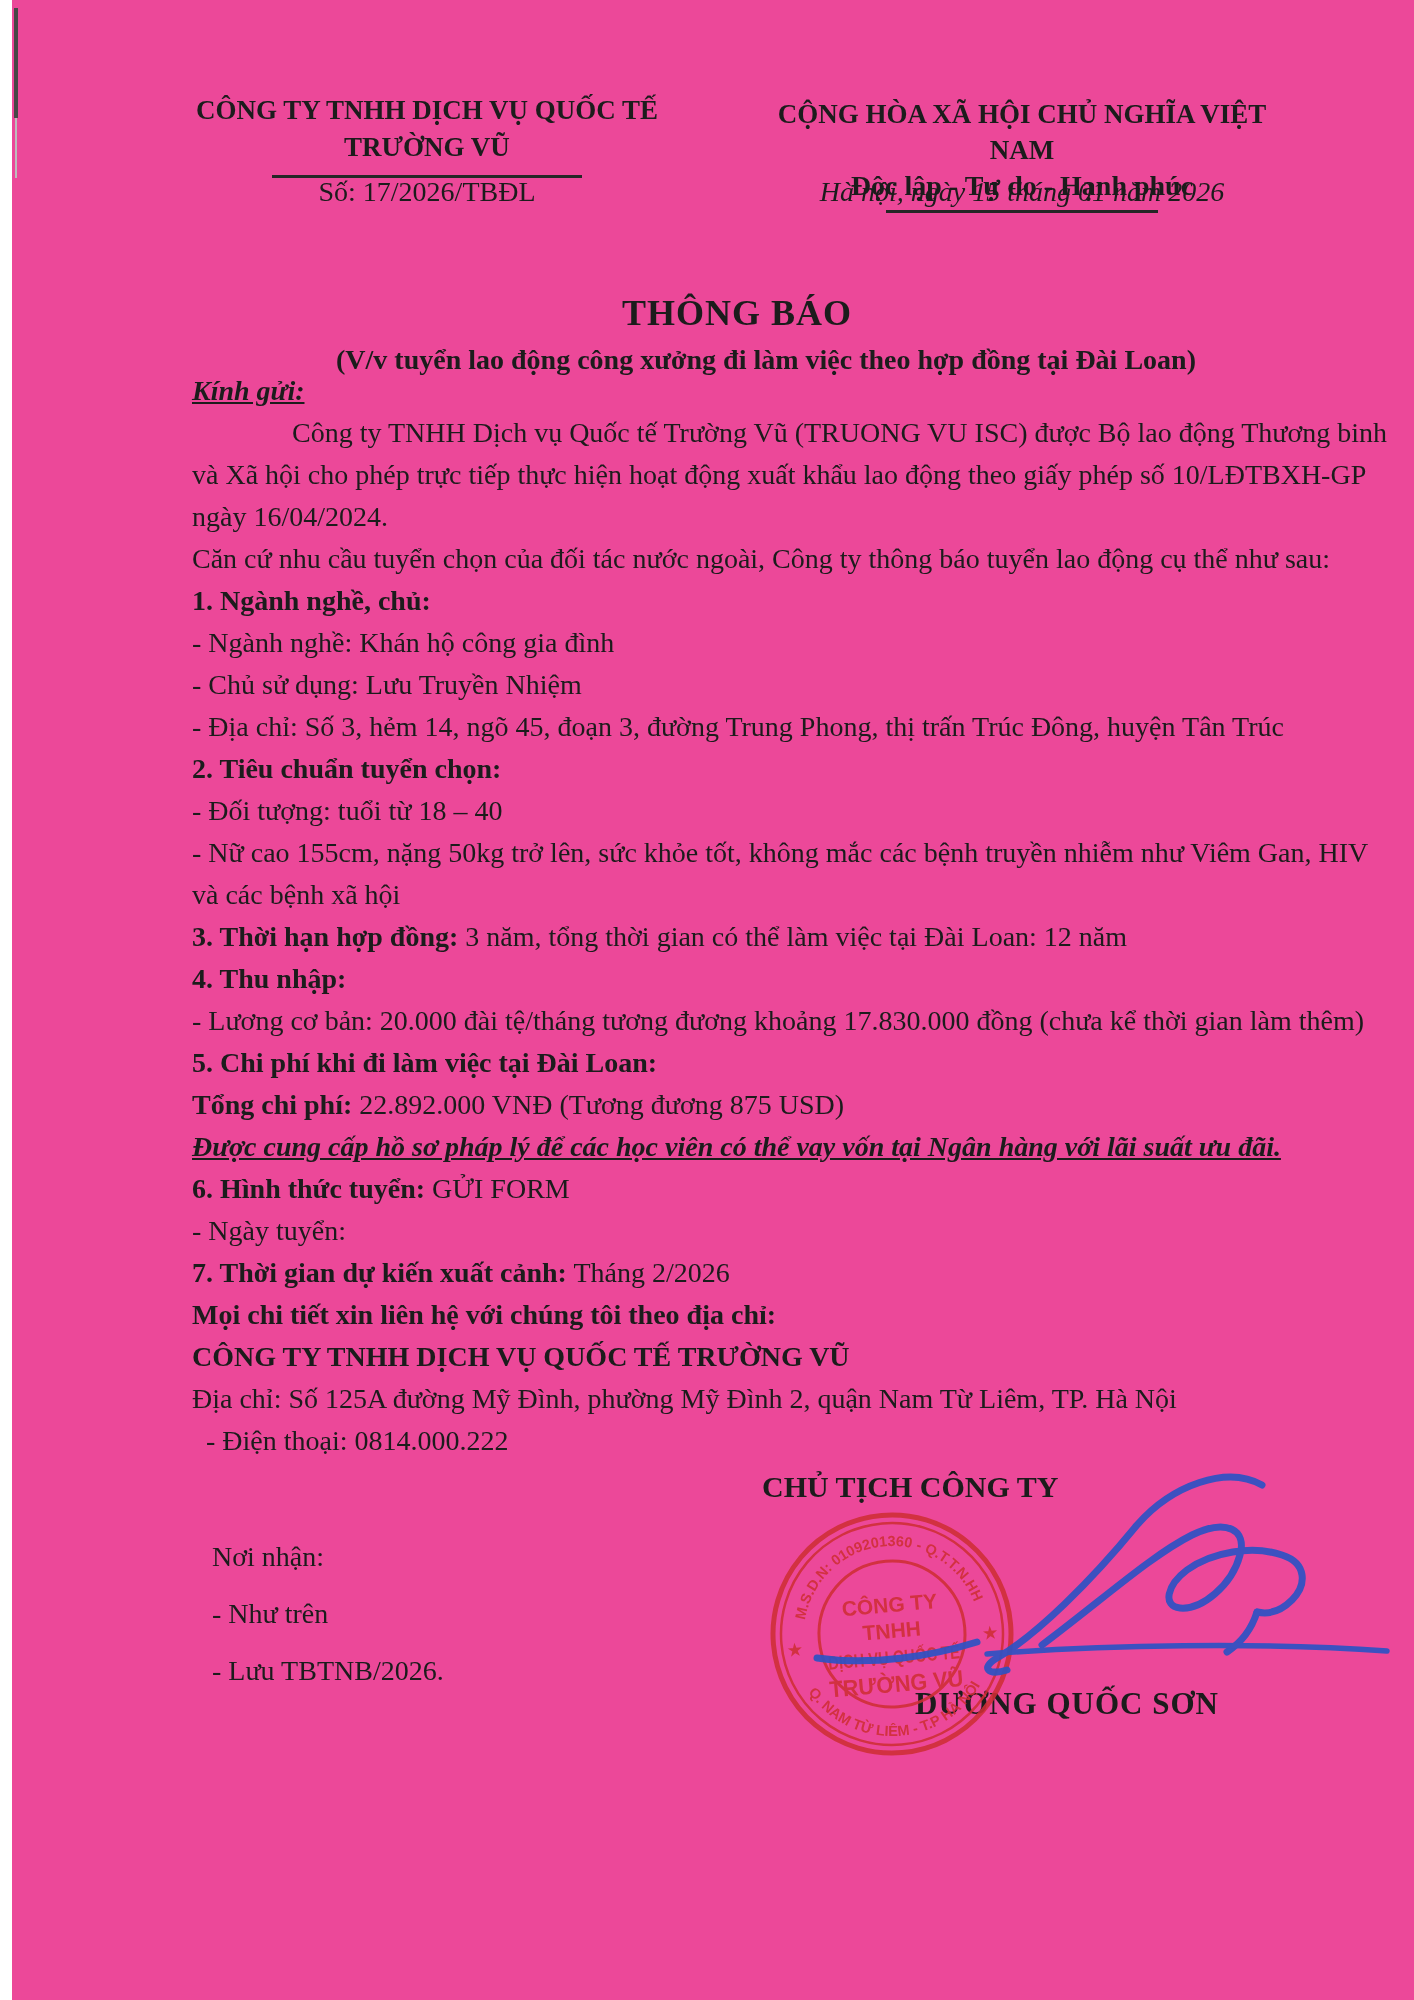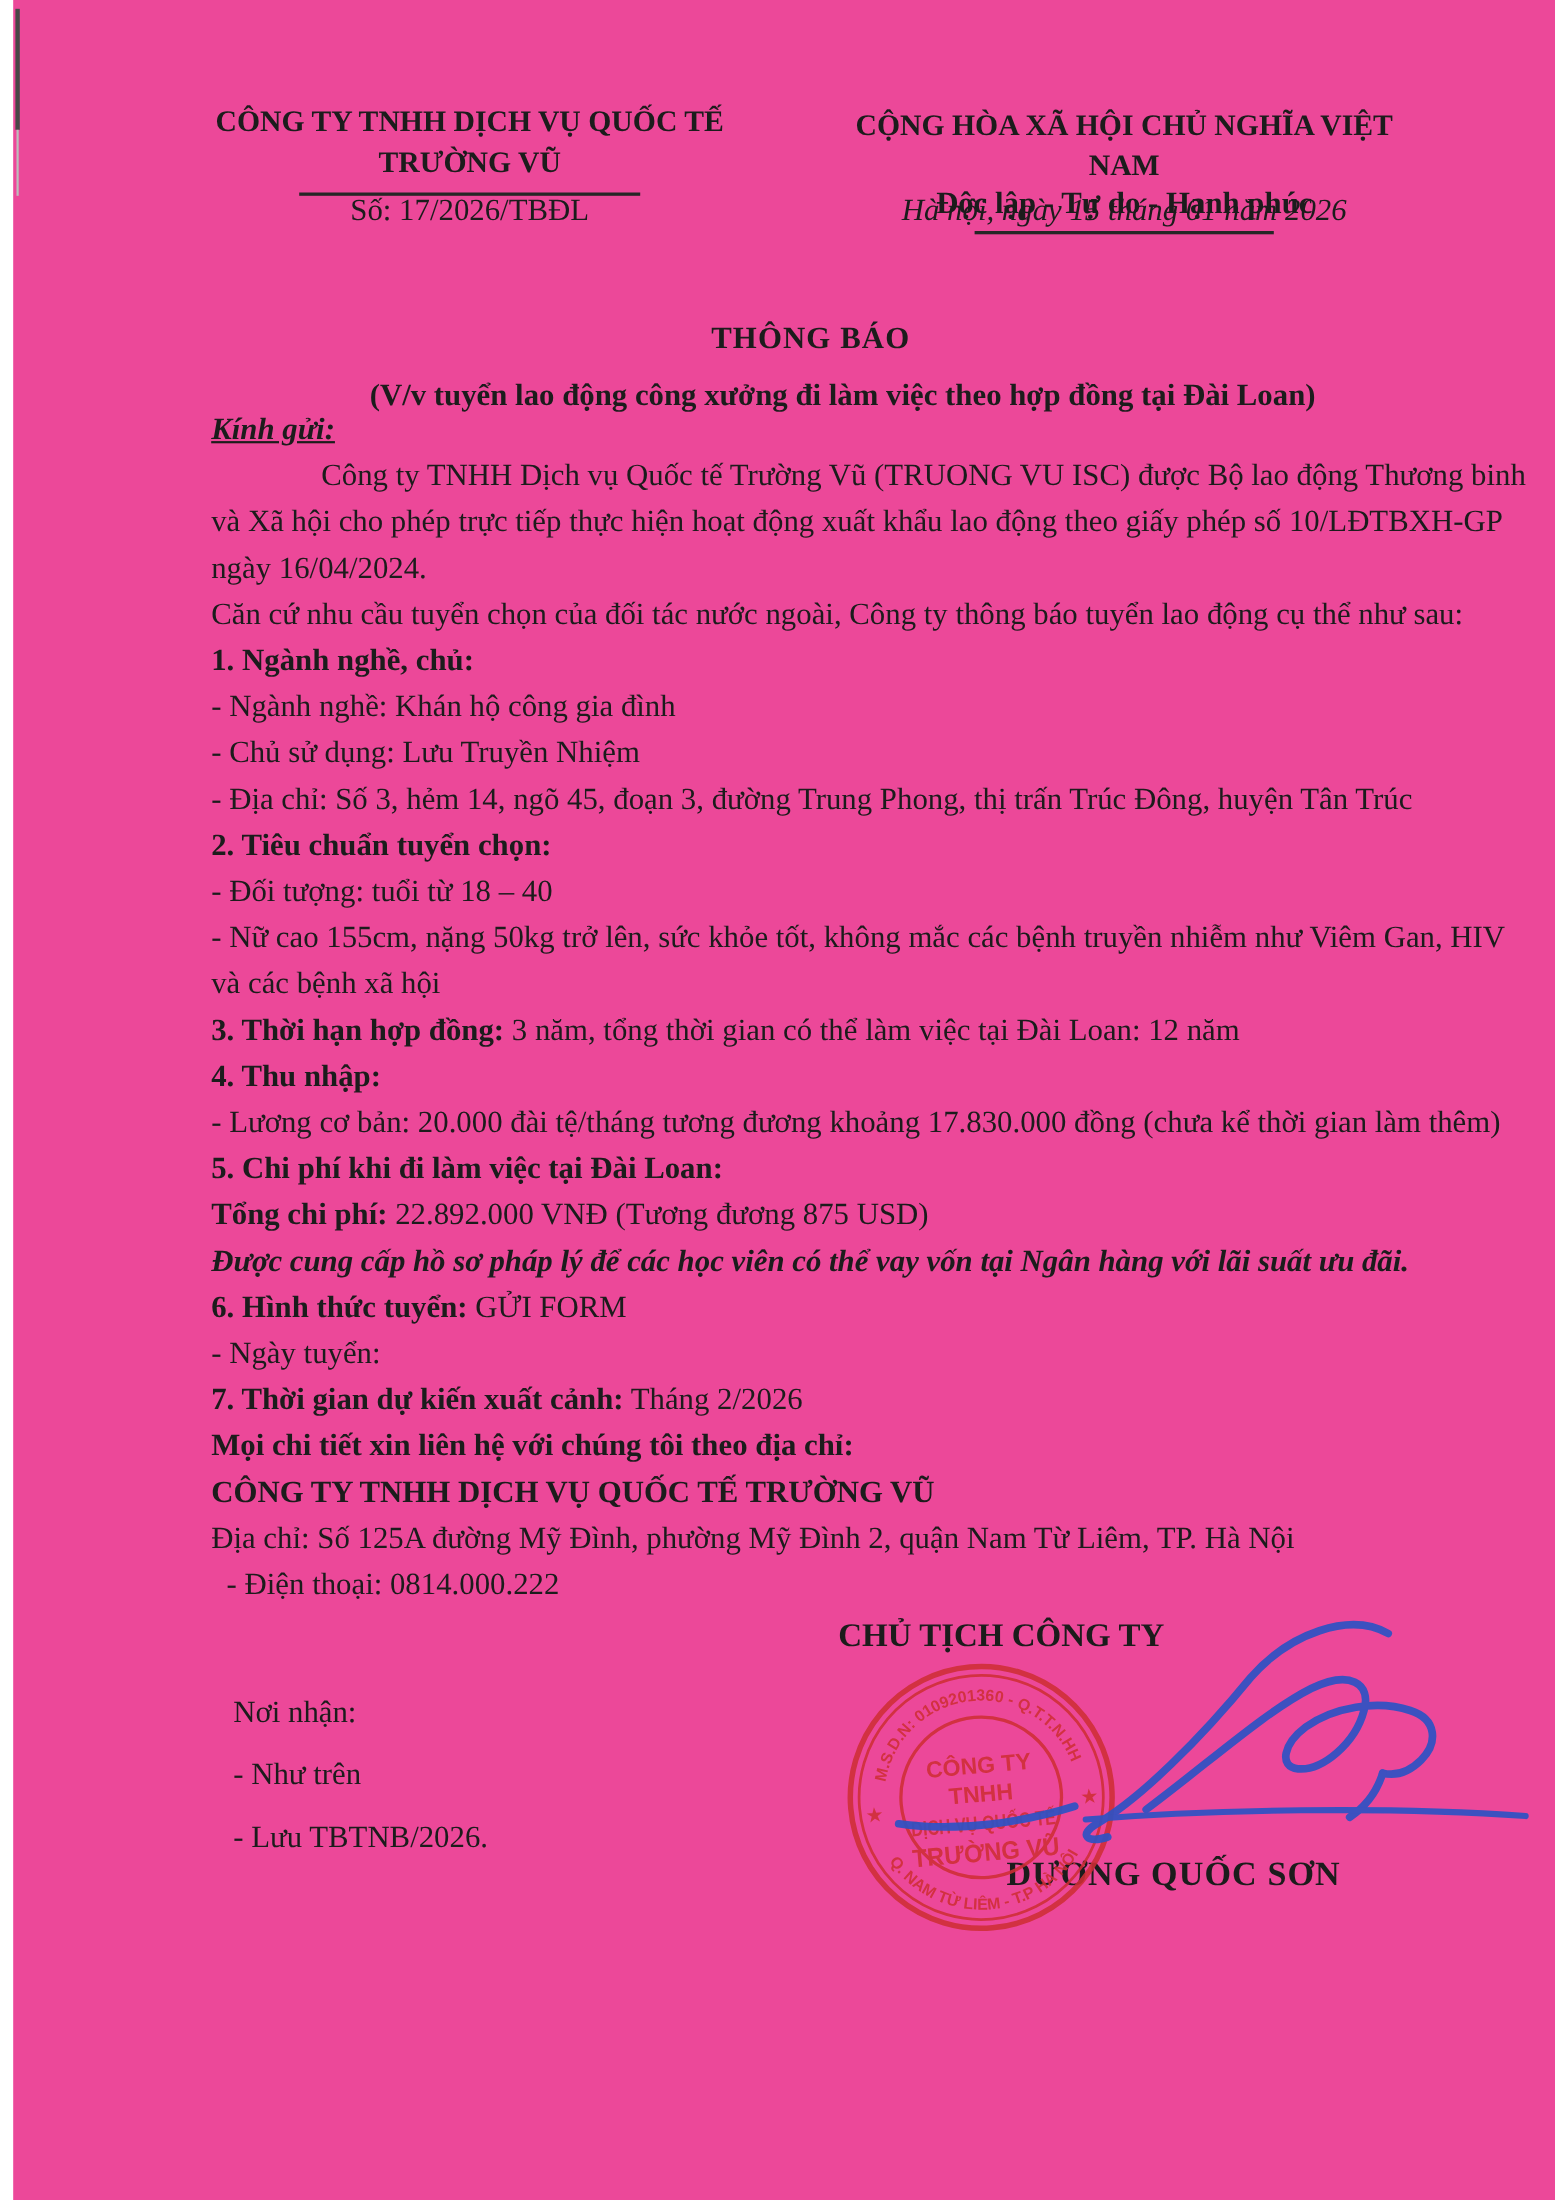--- a/index.html
+++ b/index.html
@@ -17,29 +17,29 @@
   .hdr-right{position:absolute;left:738px;top:96px;width:544px;text-align:center;
     font-weight:bold;font-size:27px;line-height:36px;}
   .rule{height:3px;background:#262626;margin:9px auto 0 auto;}
   .rule-l{width:310px;}
   .rule-r{width:272px;margin-top:6px;}
   .doc-number{position:absolute;left:178px;top:176px;width:474px;text-align:center;font-size:28px;}
   .date-line{position:absolute;left:738px;top:176px;width:544px;text-align:center;
     font-size:28px;font-style:italic;}
 
   .title-main{position:absolute;left:180px;top:292px;width:1090px;text-align:center;
-    font-size:28px;font-weight:bold;letter-spacing:1px;}
+    font-size:36px;font-weight:bold;letter-spacing:1px;}
   .title-sub{position:absolute;left:180px;top:344px;width:1148px;text-align:center;
     font-size:28px;font-weight:bold;}
 
   
   .flow{position:absolute;left:180px;top:370px;width:1180px;font-size:28px;line-height:42px;}
   .line{height:42px;white-space:nowrap;flex-direction:column;}
   .b{font-weight:bold;}
-  .bi{font-weight:bold;font-style:italic;}
+  .bi{font-weight:bold;font-style:italic;text-decoration:underline;}
   .indent{text-indent:100px;}
   .kinh-gui{font-weight:bold;font-style:italic;text-decoration:underline;}
   .salutation{display:flex;align-items:baseline;}
   .dots{display:inline-block;width:780px;overflow:hidden;white-space:nowrap;letter-spacing:1px;}
   .phone-line{padding-left:14px;}
 
   
   .position-title{position:absolute;left:750px;top:1470px;width:520px;text-align:left;
     font-size:30px;font-weight:bold;}
   .recipients{position:absolute;left:200px;top:1528px;font-size:28px;line-height:57px;}

